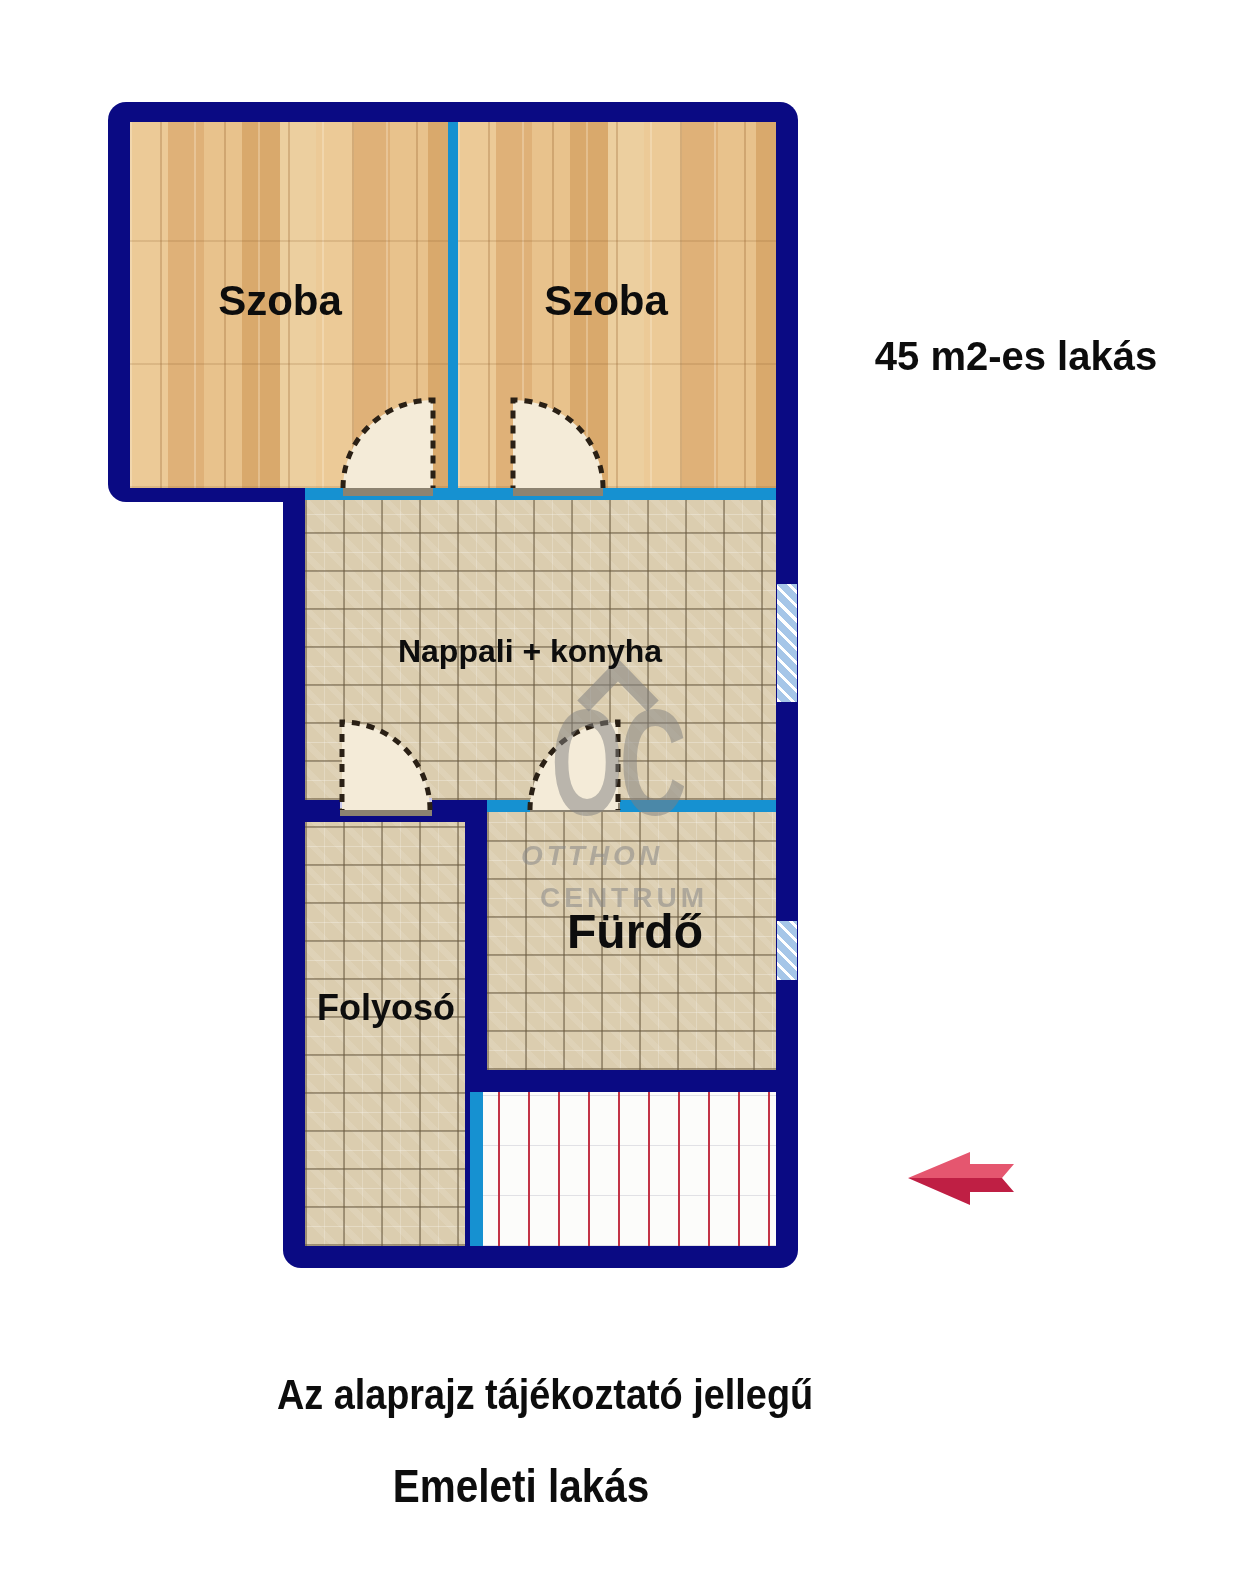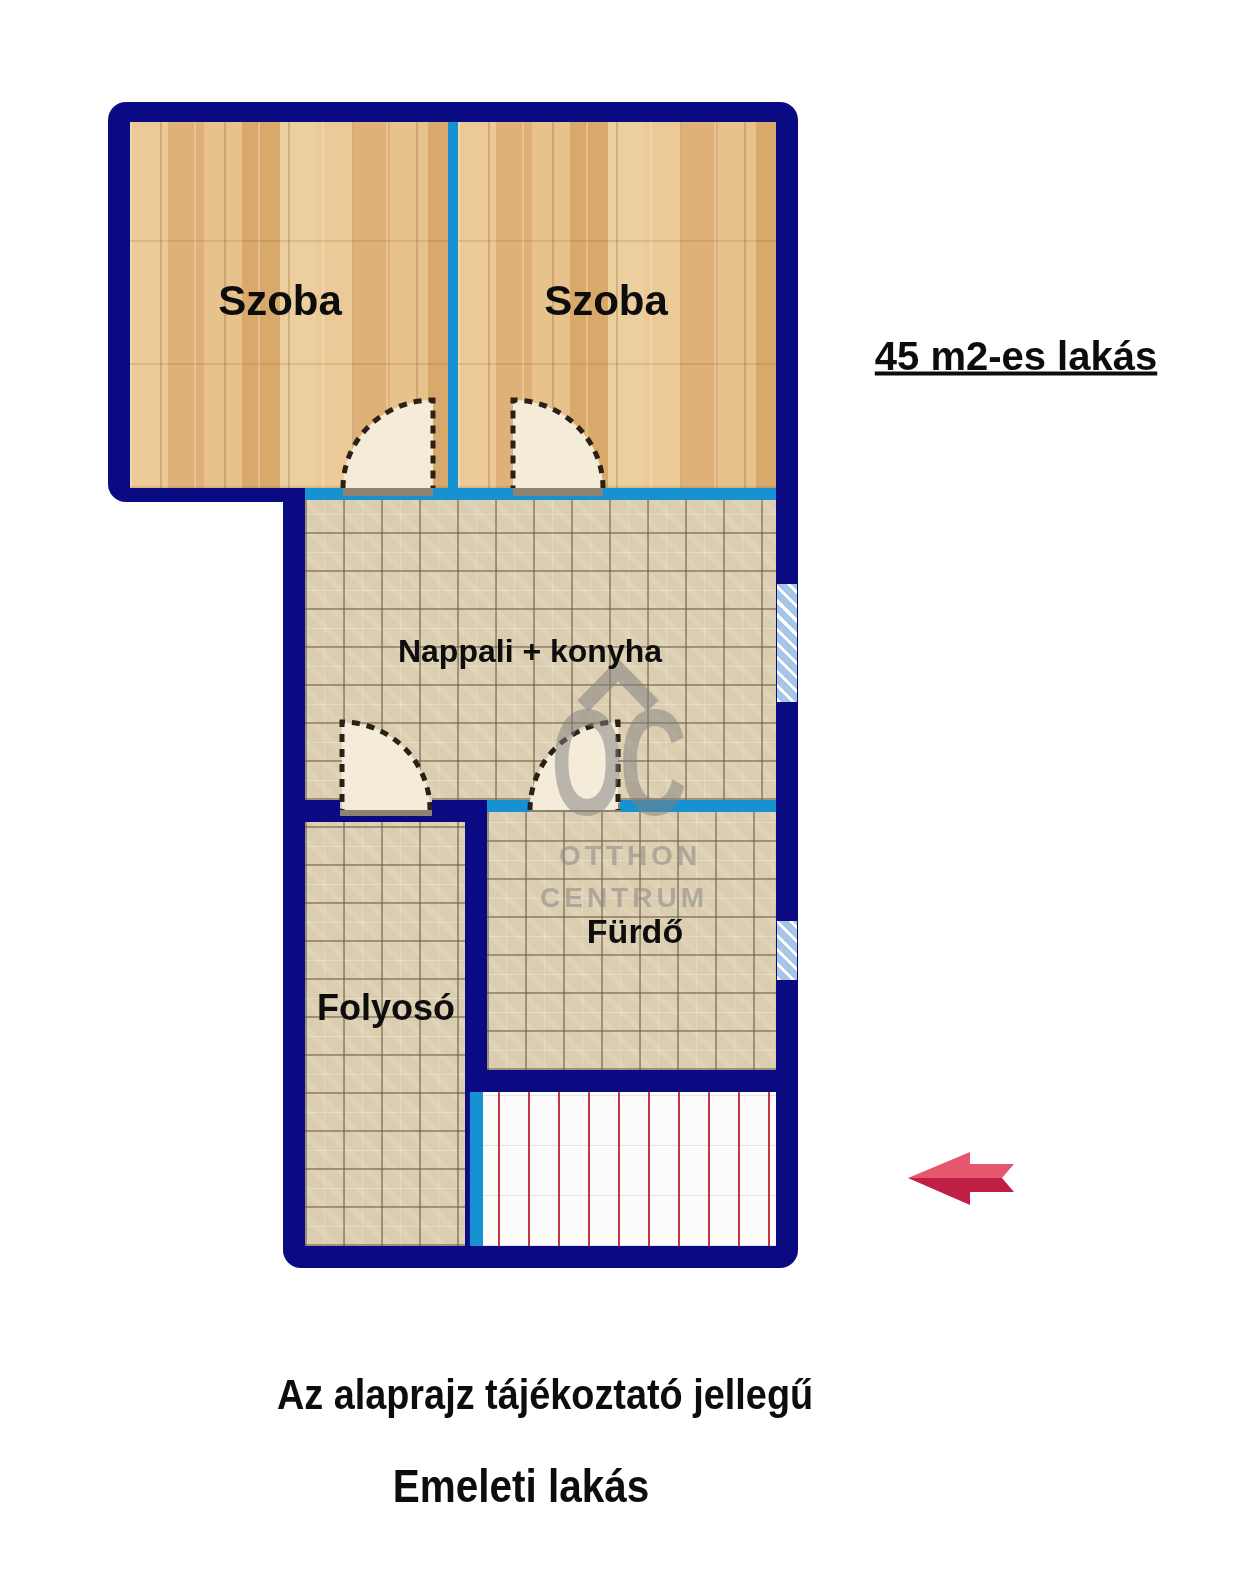--- a/index.html
+++ b/index.html
@@ -70,33 +70,33 @@
   .wmRoof{left:575px;top:660px;}
   .wmOC{
     left:617px;top:688px;font-size:150px;line-height:1;font-weight:bold;
     letter-spacing:-6px;color:rgba(128,128,128,.5);
     transform:translateX(-50%) scaleX(.62);transform-origin:center top;white-space:nowrap;
   }
   .wmLine{
     font-weight:bold;font-size:28px;letter-spacing:4px;color:rgba(134,134,134,.55);
     transform:translateX(-50%);white-space:nowrap;
   }
-  .wmL1{left:630px;top:840px;}
+  .wmL1{left:592px;top:840px;font-style:italic;}
   .wmL2{left:624px;top:882px;}
 
   
   .lbl{
     color:#0d0d0d;font-weight:bold;white-space:nowrap;
     transform:translate(-50%,-50%);
   }
   .lblSzobaL{left:280px;top:301px;font-size:42px;}
   .lblSzobaR{left:606px;top:301px;font-size:42px;}
-  .lblArea{left:1016px;top:356px;font-size:40px;text-decoration:underline;}
+  .lblArea{left:1016px;top:356px;font-size:40px;}
   .lblNappali{left:530px;top:651px;font-size:32px;}
-  .lblFurdo{left:635px;top:931px;font-size:34px;}
+  .lblFurdo{left:635px;top:931px;font-size:48px;}
   .lblFolyoso{left:386px;top:1008px;font-size:36px;}
   .lblDisclaimer{left:545px;top:1394px;font-size:43px;transform:translate(-50%,-50%) scaleX(.88);}
   .lblFloor{left:521px;top:1486px;font-size:46px;transform:translate(-50%,-50%) scaleX(.88);}
 </style>
 </head>
 <body>
 
 <div id="canvas">
 
   <div class="abs navyA"></div>

